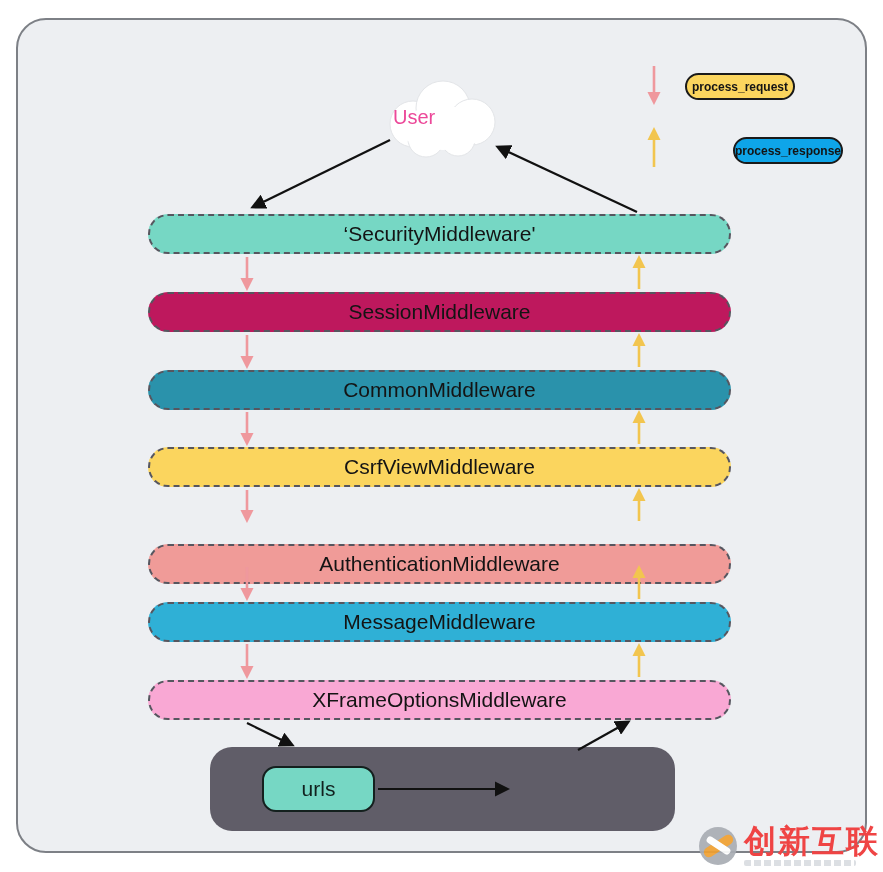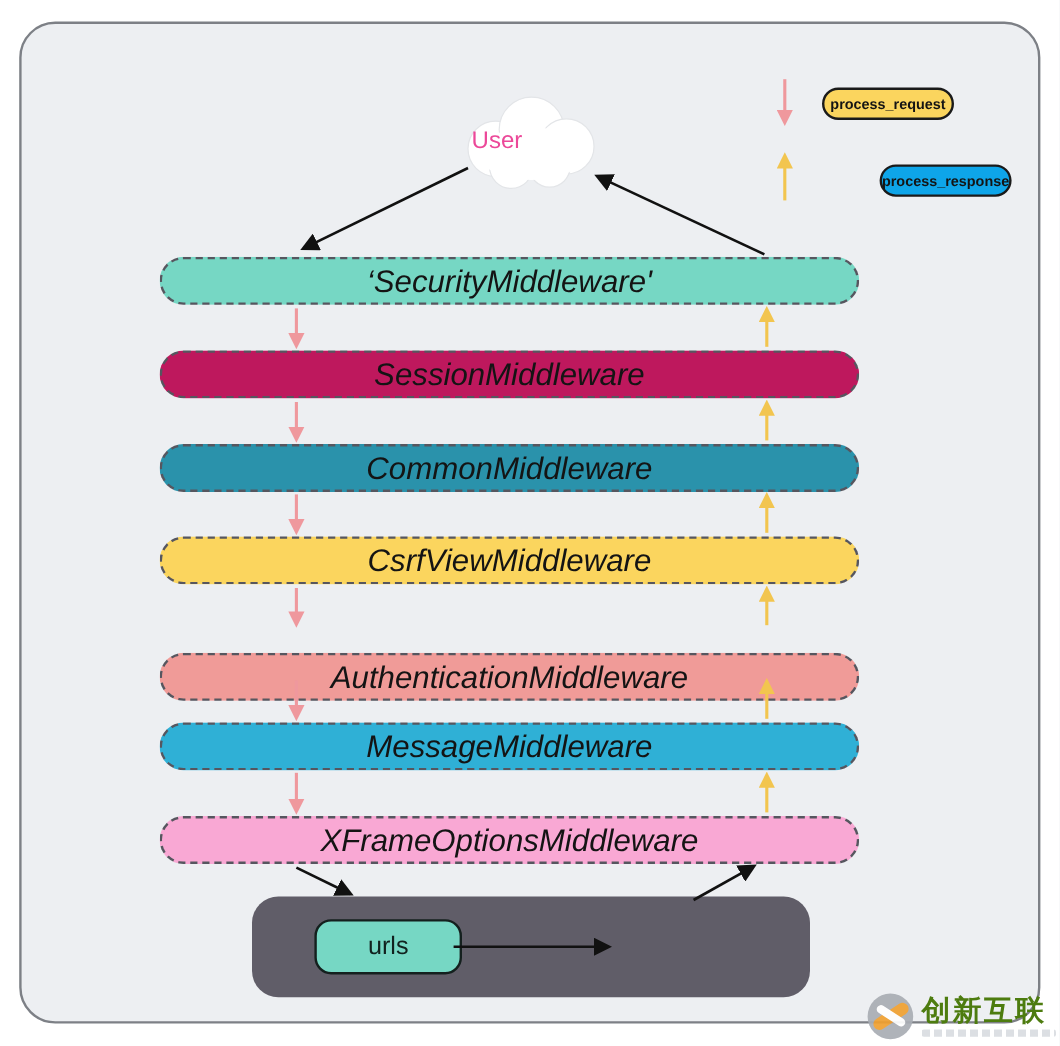--- a/index.html
+++ b/index.html
@@ -10,37 +10,37 @@
   .panel{
     position:absolute;left:16px;top:18px;width:847px;height:831px;
     background:#edeff2;border:2.5px solid #7d8086;border-radius:30px;z-index:1;
   }
   .arrows-svg{position:absolute;left:0;top:0;width:883px;height:872px;z-index:3;pointer-events:none;}
   .cloud-label{
     position:absolute;left:393px;top:106px;width:100px;text-align:left;z-index:4;
     font-size:20px;color:#ec4899;
   }
   .mw-bar{
-    position:absolute;left:133px;width:583px;height:40px;z-index:2;
+    position:absolute;left:148px;width:583px;height:40px;z-index:2;
     border:2.5px dashed #56565f;border-radius:20px;
     display:flex;align-items:center;justify-content:center;
-    font-size:26px;color:#141414;box-sizing:border-box;font-style:italic;
+    font-size:21px;color:#141414;box-sizing:border-box;
   }
   .legend-pill{
     position:absolute;left:685px;width:110px;height:27px;z-index:2;
     border:2px solid #1a1a1a;border-radius:14px;box-sizing:border-box;
     display:flex;align-items:center;justify-content:center;
     font-size:12px;color:#141414;font-weight:bold;
   }
   .bottom-box{
     position:absolute;left:210px;top:747px;width:465px;height:84px;z-index:2;
     border-radius:22px;
   }
   .node-pill{
-    position:absolute;top:19px;width:123px;height:46px;box-sizing:border-box;
+    position:absolute;top:19px;width:113px;height:46px;box-sizing:border-box;
     border:2.5px solid #14201e;border-radius:14px;
     display:flex;align-items:center;justify-content:center;
     font-size:21px;color:#11211e;
   }
   .node-urls{left:52px;}
   .node-view{left:307px;}
   .watermark{
     position:absolute;right:3px;bottom:6px;z-index:6;display:flex;align-items:center;gap:7px;
   }
   .wm-logo{
@@ -49,21 +49,21 @@
   }
   .wm-stroke-a{
     position:absolute;left:3px;top:14px;width:33px;height:10px;border-radius:5px;
     transform:rotate(-33deg);
   }
   .wm-stroke-b{
     position:absolute;left:6px;top:15px;width:27px;height:7px;border-radius:4px;
     background:#ffffff;transform:rotate(33deg);
   }
   .wm-text{
-    font-size:24px;font-weight:700;color:#4d7c0f;letter-spacing:2px;line-height:1;
+    font-size:32px;font-weight:700;color:#ef4444;letter-spacing:2px;line-height:1;
   }
   .wm-sub{
     margin-top:3px;height:6px;width:112px;border-radius:2px;
     background:repeating-linear-gradient(90deg,#dcdfe3 0 7px,rgba(0,0,0,0) 7px 10px);
   }
 </style>
 </head>
 <body>
 
 <div class="panel"></div>

